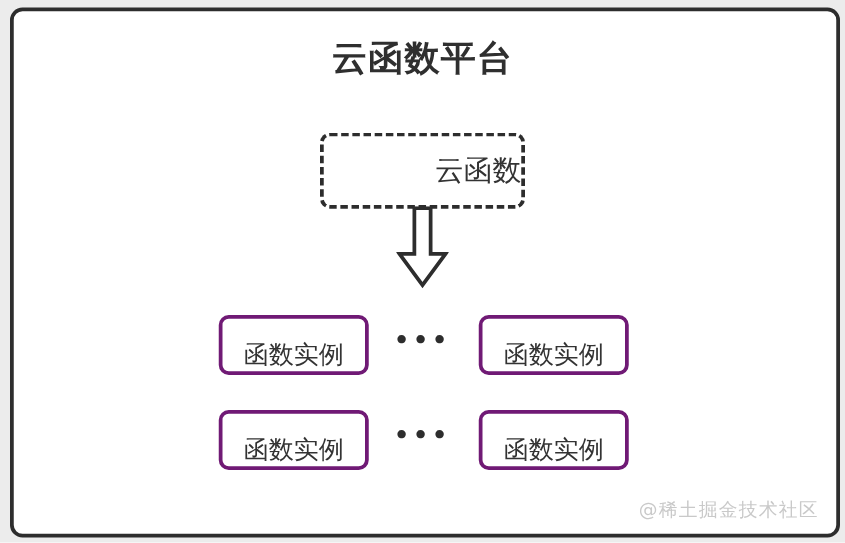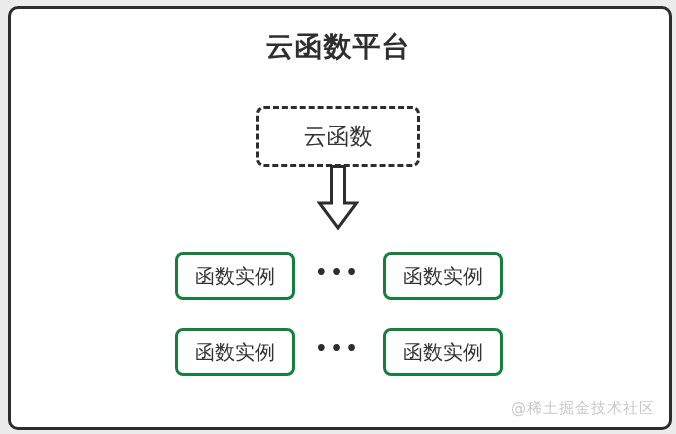--- a/index.html
+++ b/index.html
@@ -39,37 +39,37 @@
   }
   .dashed-box {
     position: absolute;
     left: 256px; top: 106px;
     width: 158px; height: 55px;
     border: 3px dashed #2d2d2d;
     border-radius: 8px;
     background: #ffffff;
     display: flex;
     align-items: center;
-    justify-content: center;
+    justify-content: flex-end;
     font-size: 23px;
     color: #333333;
   }
   .arrow-wrap {
     position: absolute;
     left: 317px; top: 165px;
     width: 42px; height: 66px;
   }
   .instance-box {
     position: absolute;
     width: 114px; height: 42px;
-    border: 3px solid #15803d;
+    border: 3px solid #701a75;
     border-radius: 8px;
     background: #ffffff;
     display: flex;
-    align-items: center;
+    align-items: flex-end;
     justify-content: center;
     font-size: 20px;
     color: #333333;
   }
   .box-r1-l { left: 175px; top: 252px; }
   .box-r1-r { left: 383px; top: 252px; }
   .box-r2-l { left: 175px; top: 328px; }
   .box-r2-r { left: 383px; top: 328px; }
   .dots {
     position: absolute;

